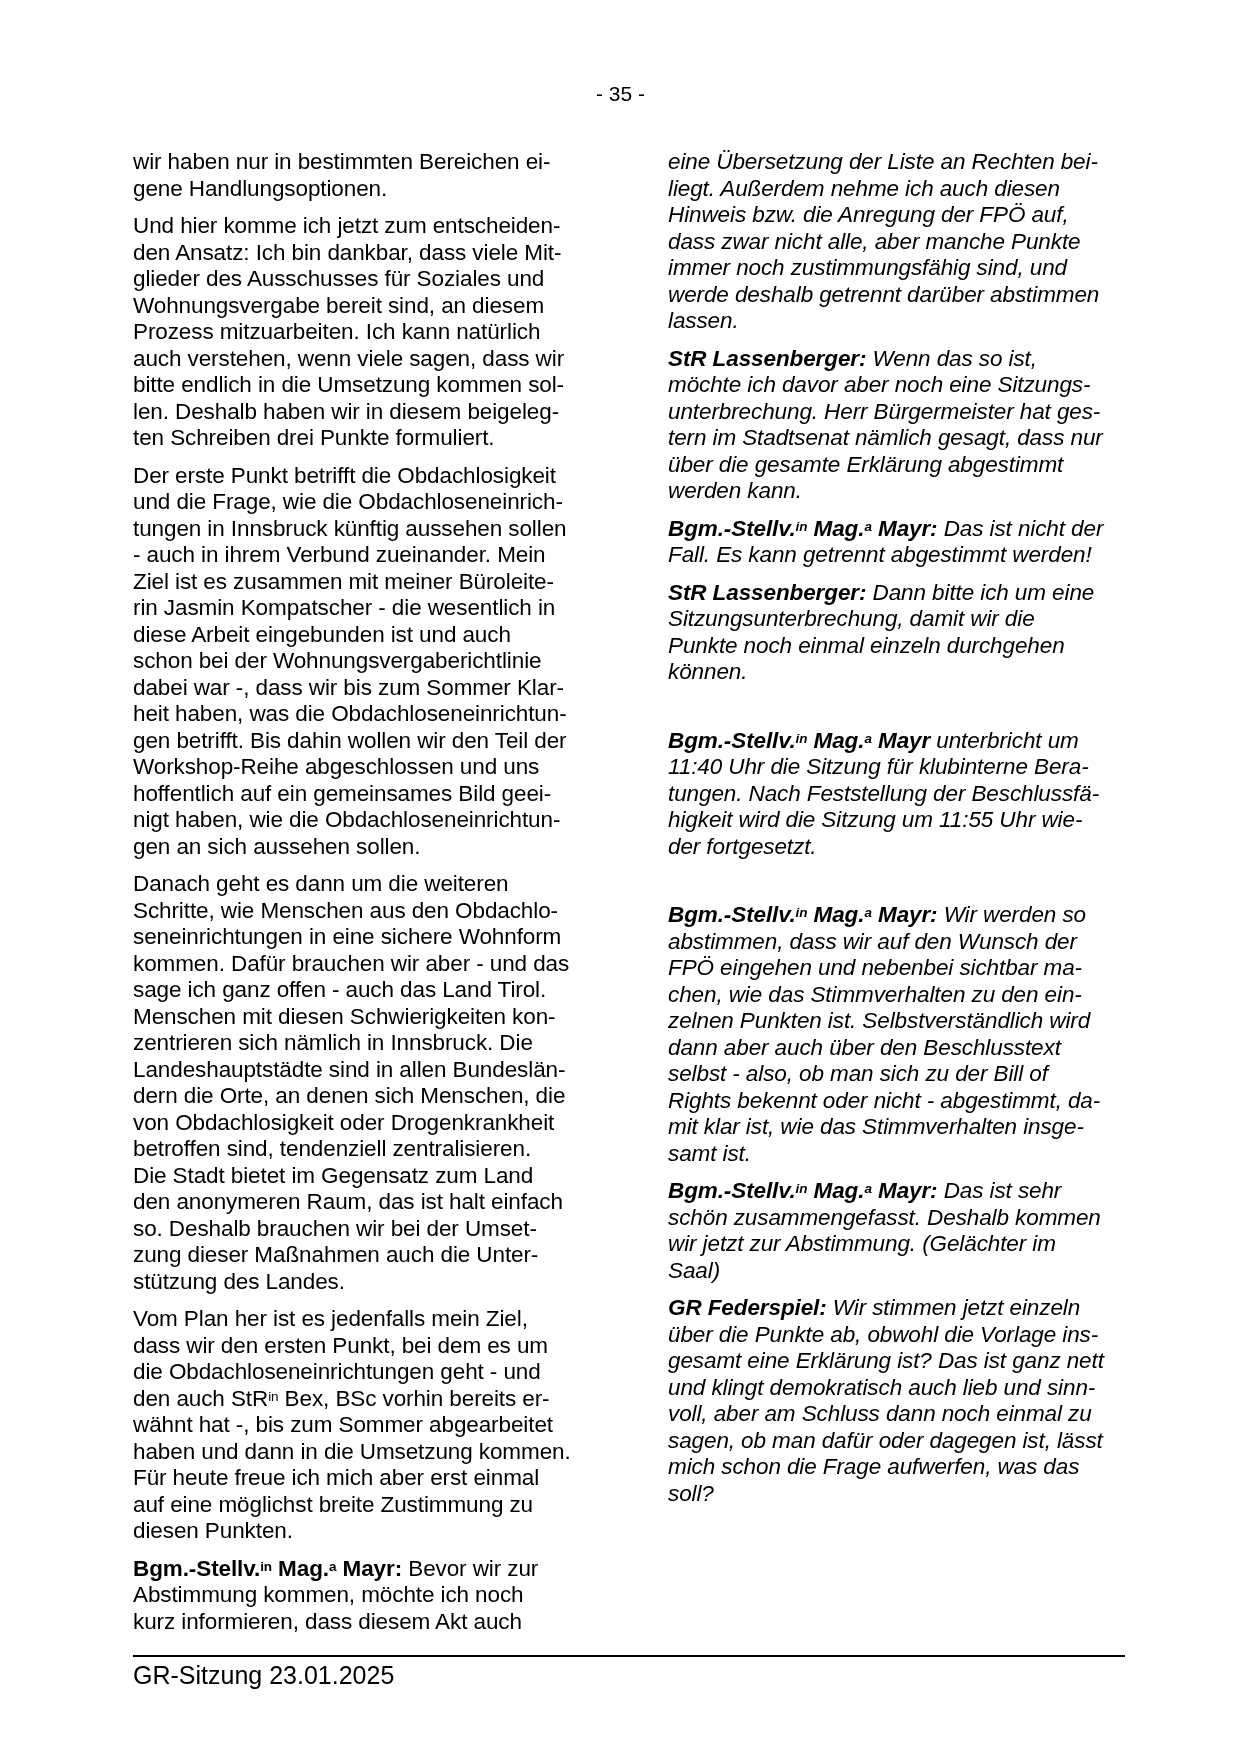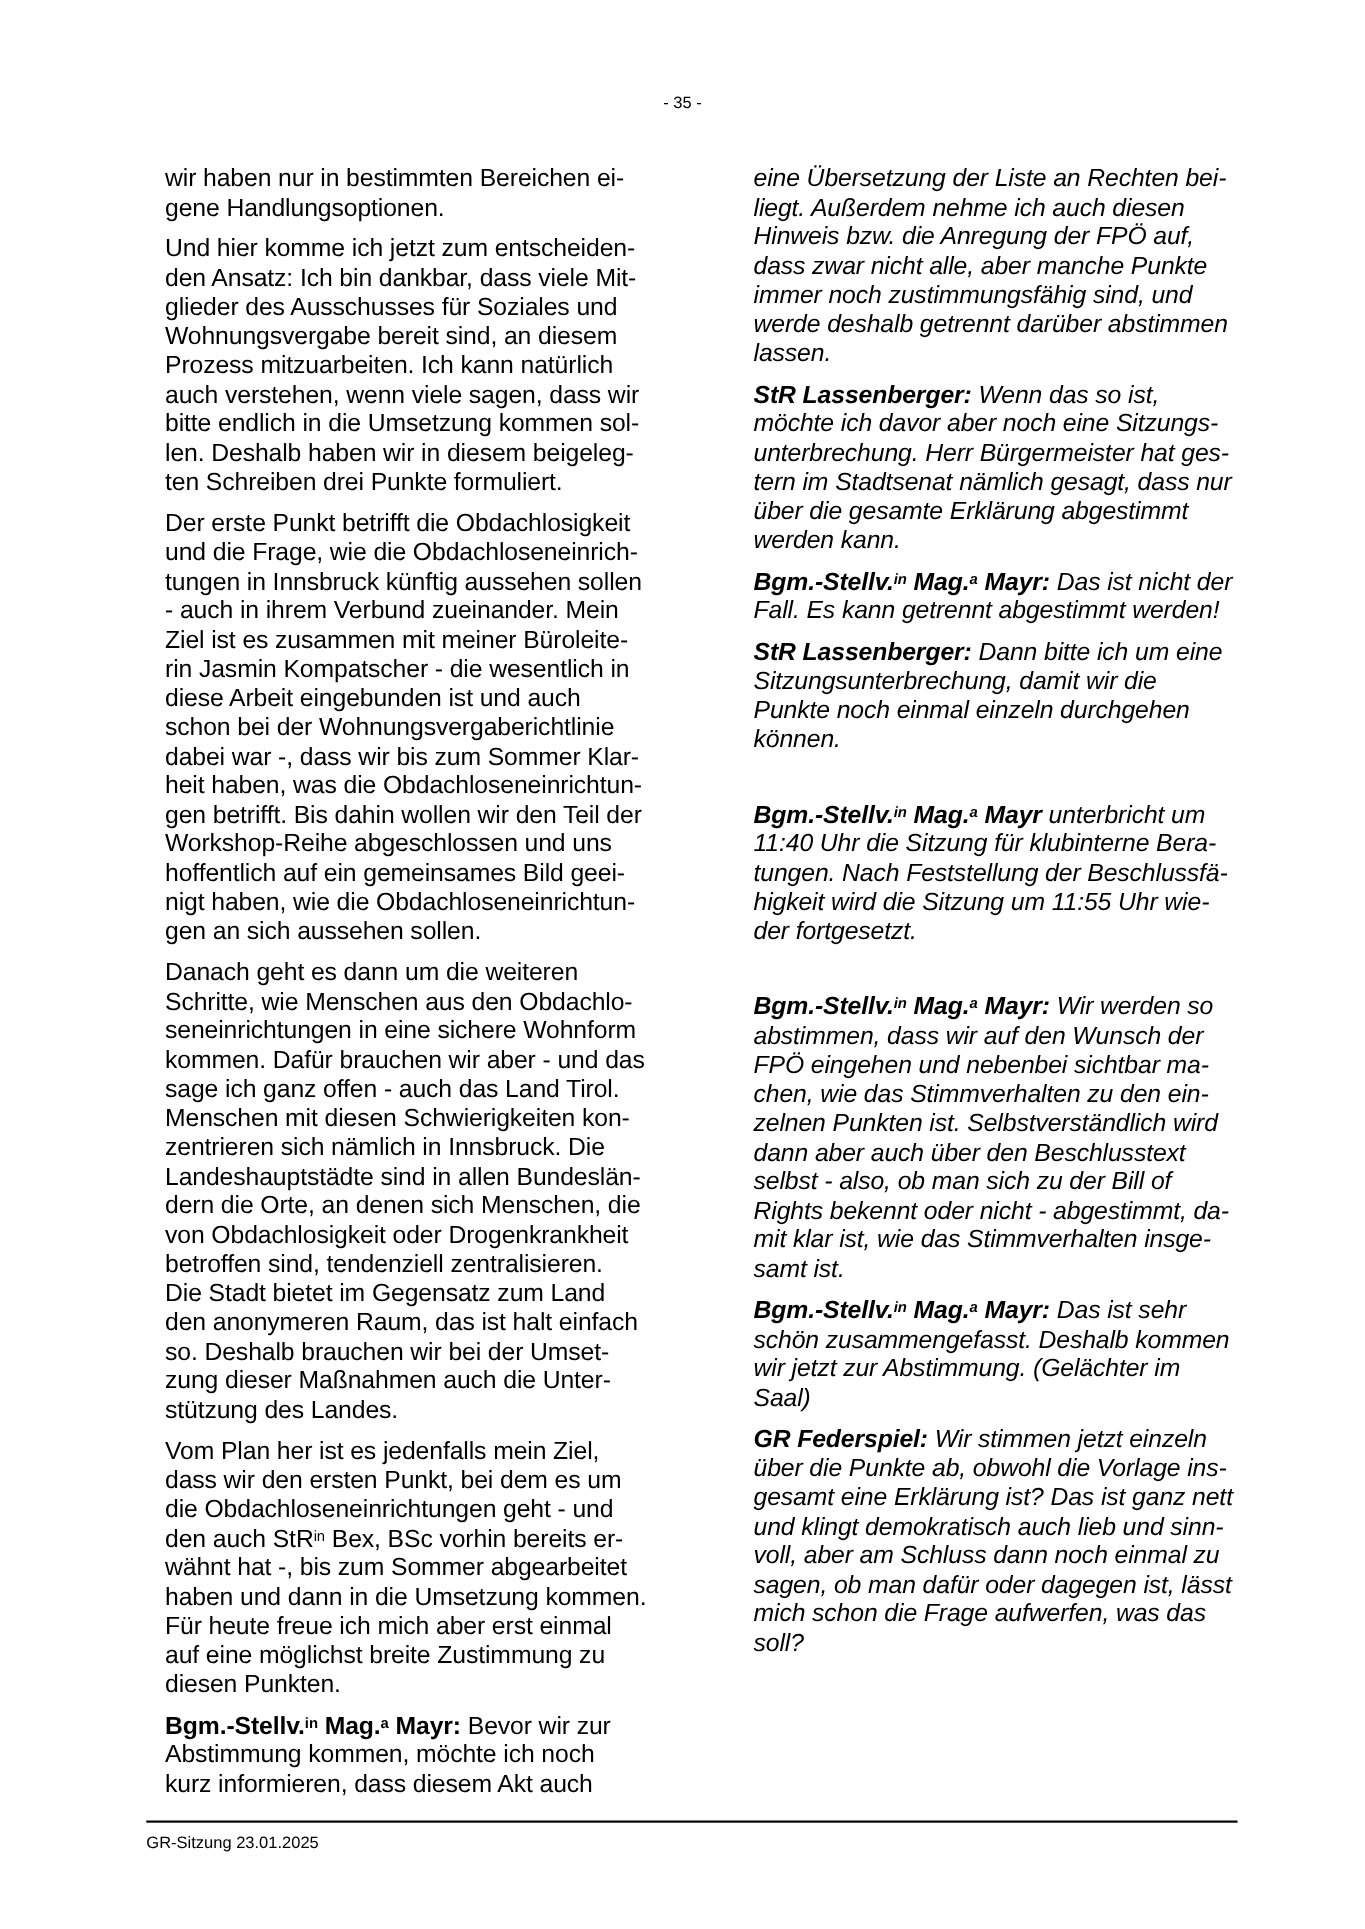--- a/index.html
+++ b/index.html
@@ -7,42 +7,41 @@
     position:relative;
     width:1241px;height:1754px;
     background:#ffffff;
     font-family:"Liberation Sans", sans-serif;
     color:#000000;
     overflow:hidden;
   }
   .page-number{
     position:absolute;top:82px;left:0;right:0;
     text-align:center;
-    font-size:15px;line-height:24px;
+    font-size:21px;line-height:24px;
   }
   .col{
     position:absolute;top:149px;width:465px;
     font-size:22.5px;line-height:26.5px;
     letter-spacing:-0.1px;
     white-space:nowrap;
-    margin-left:17px;
   }
   .col-left{left:133px;}
   .col-right{left:668px;font-style:italic;}
   .col p{margin:0 0 11px 0;}
   .col p.gap-before{margin-top:42px;}
   b{font-weight:bold;}
   sup{font-size:0.6em;line-height:0;vertical-align:0.4em;}
   .footer-rule{
     position:absolute;left:133px;top:1655px;width:992px;
     border-top:2px solid #000000;height:0;
   }
   .footer-text{
     position:absolute;left:133px;top:1663px;
-    font-size:15px;line-height:25px;
+    font-size:25px;line-height:25px;
   }
 </style>
 </head>
 <body>
 
 <div class="page">
 
   <div class="page-number">- 35 -</div>
 
   <div class="col col-left">

